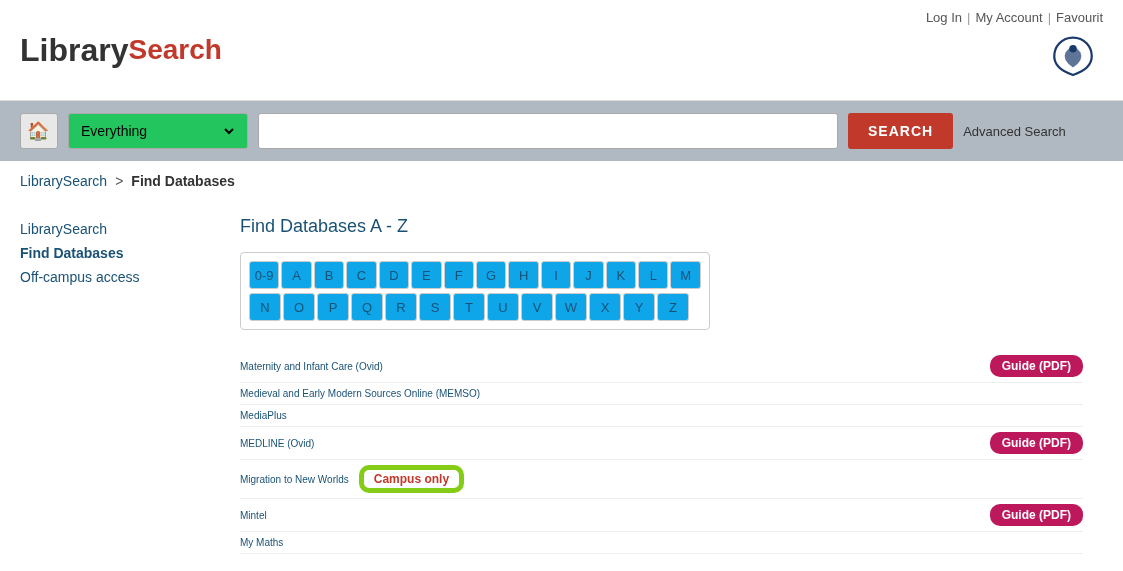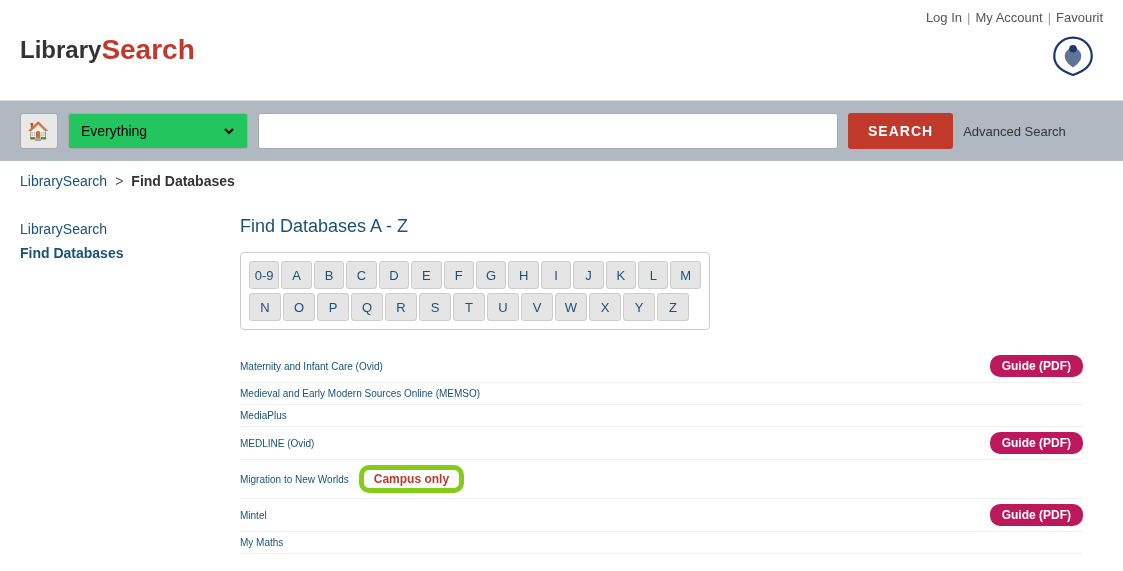--- a/index.html
+++ b/index.html
@@ -12,21 +12,21 @@
       justify-content: space-between;
       padding: 10px 20px;
       background: #fff;
       border-bottom: 1px solid #ddd;
     }
     .logo {
       display: flex;
       align-items: center;
     }
     .logo-library {
-      font-size: 24px;
+      font-size: 32px;
       font-weight: bold;
       color: #333;
     }
     .logo-search {
       font-size: 28px;
       font-weight: bold;
       color: #c0392b;
     }
     .header-icon {
       width: 60px;
@@ -180,21 +180,21 @@
       max-width: 470px;
     }
     .letter-row {
       display: flex;
       gap: 2px;
     }
     .letter-btn {
       width: 32px;
       height: 28px;
       border: 1px solid #ccc;
-      background: #e5e5e5;
+      background: #0ea5e9;
       border-radius: 3px;
       font-size: 13px;
       cursor: pointer;
       text-align: center;
       color: #1a5276;
       display: flex;
       align-items: center;
       justify-content: center;
       text-decoration: none;
     }
@@ -290,20 +290,21 @@
   <a href="#">LibrarySearch</a>
   <span class="sep">&gt;</span>
   <span class="current">Find Databases</span>
 </div>
 
 <div class="main">
 
   <div class="sidebar">
     <a href="#">LibrarySearch</a>
     <a href="#" style="font-weight:bold;">Find Databases</a>
+    <a href="#">Off-campus access</a>
   </div>
 
   <div class="content">
     <div class="page-title">Find Databases A - Z</div>
 
     <div class="letter-nav">
       <div class="letter-row" id="letter-row-1">
           <a href="#" class="letter-btn">0-9</a>
           <a href="#" class="letter-btn">A</a>
           <a href="#" class="letter-btn">B</a>

